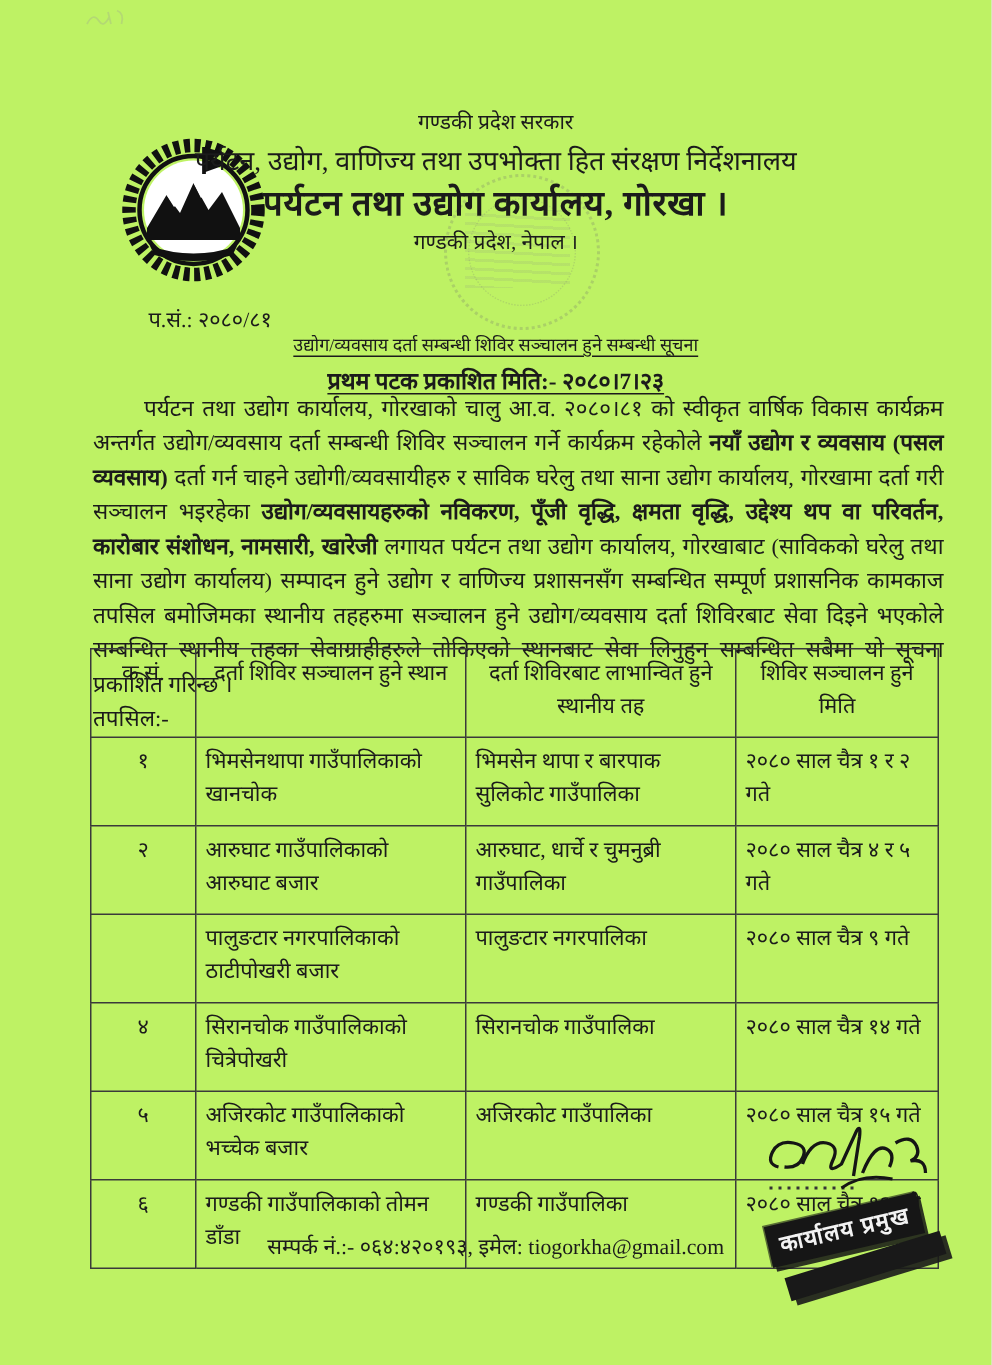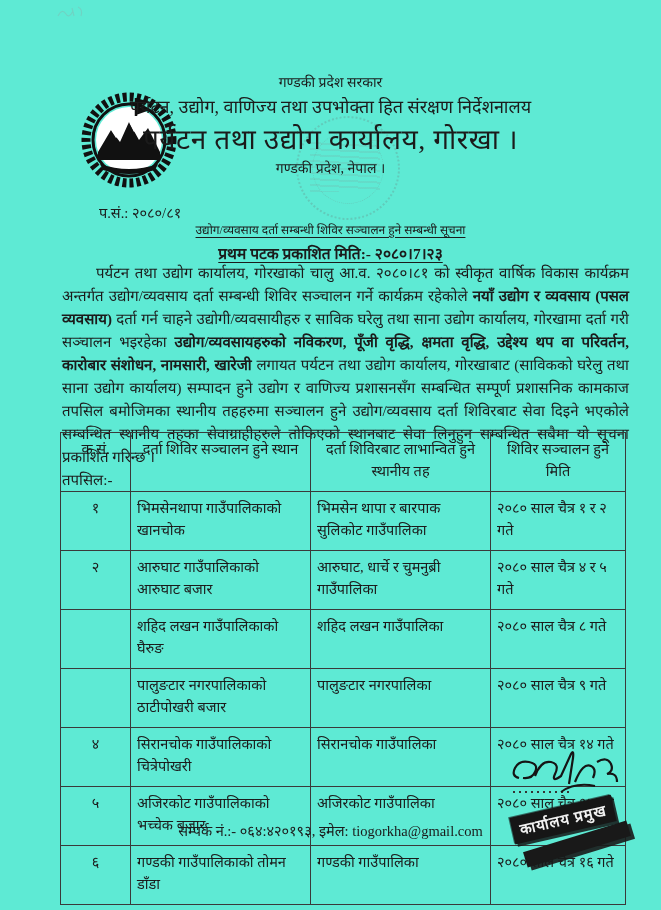--- a/index.html
+++ b/index.html
@@ -1,36 +1,36 @@
 <!DOCTYPE html>
 <html><head>
 <meta charset="utf-8">
 <style>
   html,body{margin:0;padding:0;background:#e8e8e8;}
   .page{
     position:relative;
     width:661px;height:910px;
-    background:#5eead4;
+    background:#bef264;
     font-family:"Liberation Serif","DejaVu Serif",serif;
     color:#1b1b1b;
     overflow:hidden;
     margin:0 auto;
   }
   
   .top-mark{position:absolute;left:52px;top:2px;opacity:.28;}
 
   
   .emblem{position:absolute;left:76px;top:86px;width:106px;height:106px;}
 
   
   .header-text{position:absolute;top:74px;left:0;width:661px;text-align:center;line-height:1.25;}
   .h-gov{font-size:14px;}
   .h-ministry{font-size:16px;margin-top:3px;}
   .h-directorate{font-size:18px;margin-top:4px;}
-  .h-office{font-size:28px;font-weight:400;margin-top:4px;letter-spacing:.5px;}
+  .h-office{font-size:23px;font-weight:700;margin-top:4px;letter-spacing:.5px;}
   .h-location{font-size:14px;margin-top:3px;}
 
   
   .watermark{
     position:absolute;left:296px;top:116px;width:100px;height:100px;
     border:2px dotted rgba(110,110,110,.45);
     border-radius:50%;
     transform:rotate(-14deg);
     opacity:.55;
   }
@@ -177,26 +177,20 @@
         <td>२०८० साल चैत्र १ र २ गते</td>
       </tr>
       <tr class="data-row">
         <td class="sn">२</td>
         <td>आरुघाट गाउँपालिकाको आरुघाट बजार</td>
         <td>आरुघाट, धार्चे र चुमनुब्री गाउँपालिका</td>
         <td>२०८० साल चैत्र ४ र ५ गते</td>
       </tr>
       <tr class="data-row">
         <td class="sn"></td>
-        <td>शहिद लखन गाउँपालिकाको घैरुङ</td>
-        <td>शहिद लखन गाउँपालिका</td>
-        <td>२०८० साल चैत्र ८ गते</td>
-      </tr>
-      <tr class="data-row">
-        <td class="sn"></td>
         <td>पालुङटार नगरपालिकाको ठाटीपोखरी बजार</td>
         <td>पालुङटार नगरपालिका</td>
         <td>२०८० साल चैत्र ९ गते</td>
       </tr>
       <tr class="data-row">
         <td class="sn">४</td>
         <td>सिरानचोक गाउँपालिकाको चित्रेपोखरी</td>
         <td>सिरानचोक गाउँपालिका</td>
         <td>२०८० साल चैत्र १४ गते</td>
       </tr>

